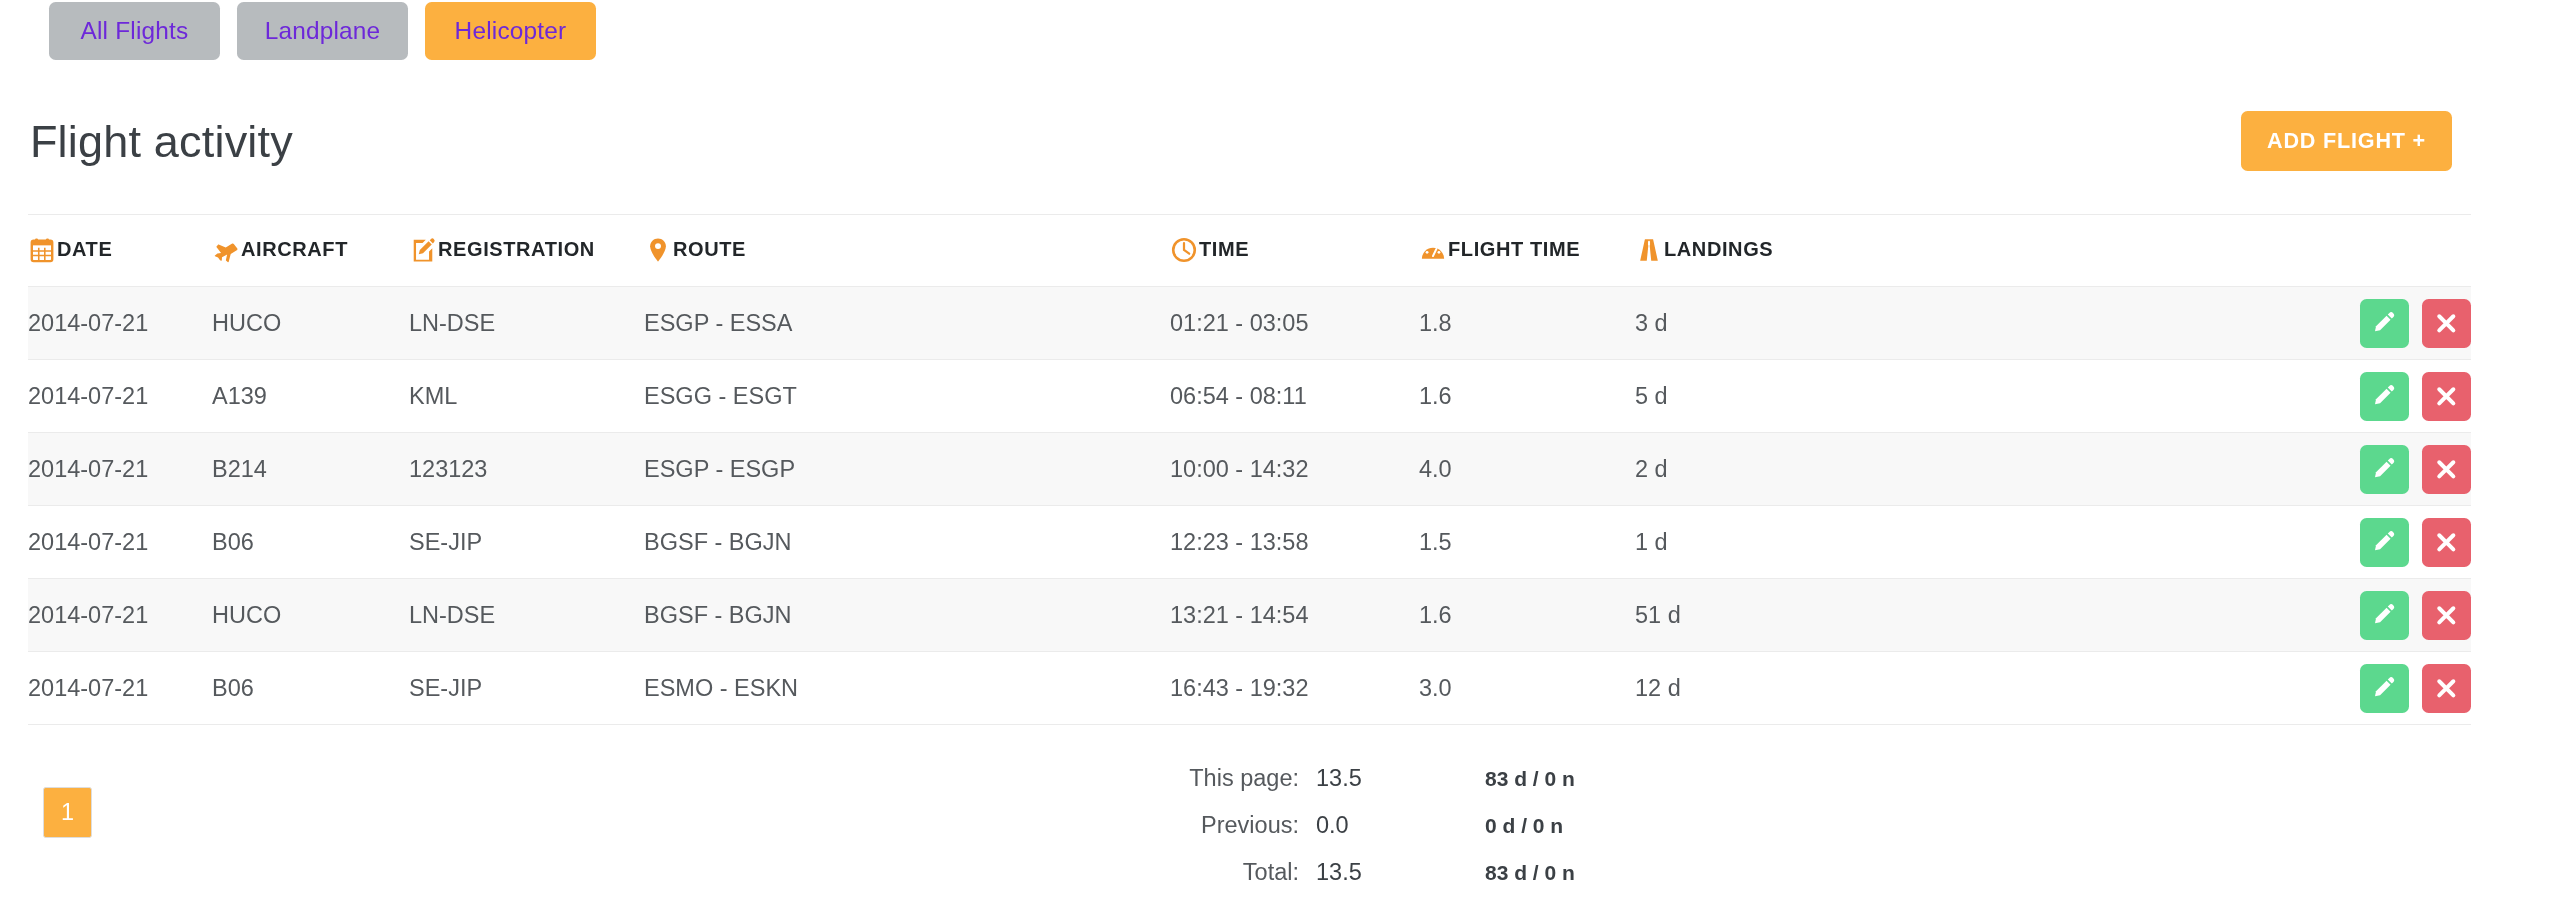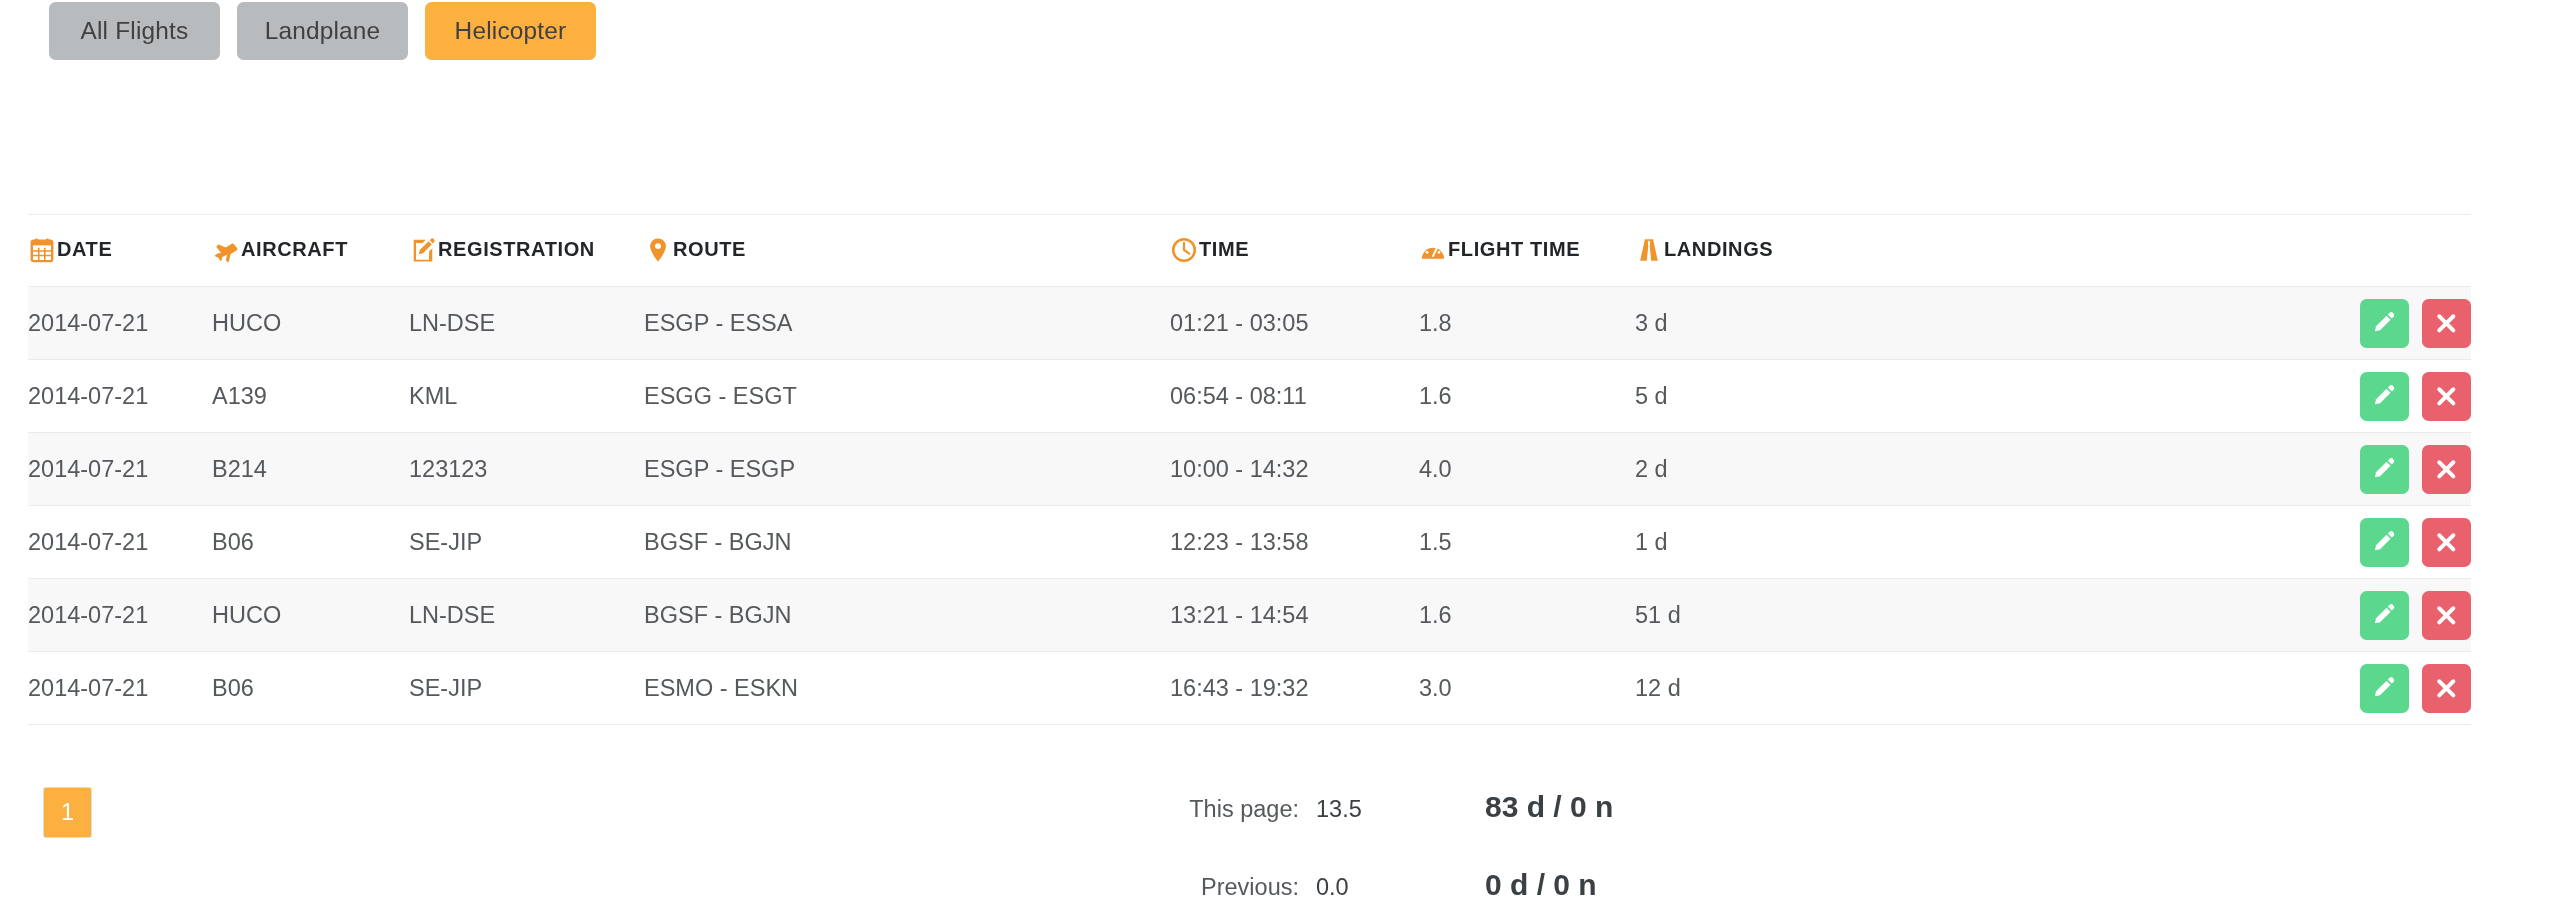--- a/index.html
+++ b/index.html
@@ -26,21 +26,21 @@
     gap: 17px;
     align-items: flex-start;
   }
   .tab {
     height: 58px;
     min-width: 171px;
     padding: 0 24px;
     border: none;
     border-radius: 6.6px;
     background: #b7bbbe;
-    color: #404040;
+    color: #6d28d9;
     font-size: 24.4px;
     font-family: "Liberation Sans", sans-serif;
     font-weight: 400;
     letter-spacing: 0.2px;
     display: flex;
     align-items: center;
     justify-content: center;
     cursor: pointer;
     line-height: 1;
   }
@@ -208,39 +208,42 @@
     color: #55595d;
     line-height: 39px;
   }
   .tot-val {
     font-size: 23.5px;
     font-weight: normal;
     color: #3b4045;
     line-height: 39px;
   }
   .tot-land {
-    font-size: 30px;
+    font-size: 21px;
     font-weight: bold;
     color: #3b4045;
     line-height: 39px;
     padding-left: 0px;
-    margin-top: 28px;
   }
 </style>
 </head>
 <body>
 
 <div class="page">
 
   <div class="tabbar">
     <button class="tab">All Flights</button>
     <button class="tab">Landplane</button>
     <button class="tab active">Helicopter</button>
   </div>
 
+  <div class="page-header">
+    <h1 class="page-title">Flight activity</h1>
+    <button class="add-flight-btn">ADD FLIGHT +</button>
+  </div>
 
   <div class="table-wrap">
     <table class="flights">
       <colgroup>
         <col class="c-date">
           <col class="c-ac">
           <col class="c-reg">
           <col class="c-route">
         <col class="c-time">
           <col class="c-ft">

